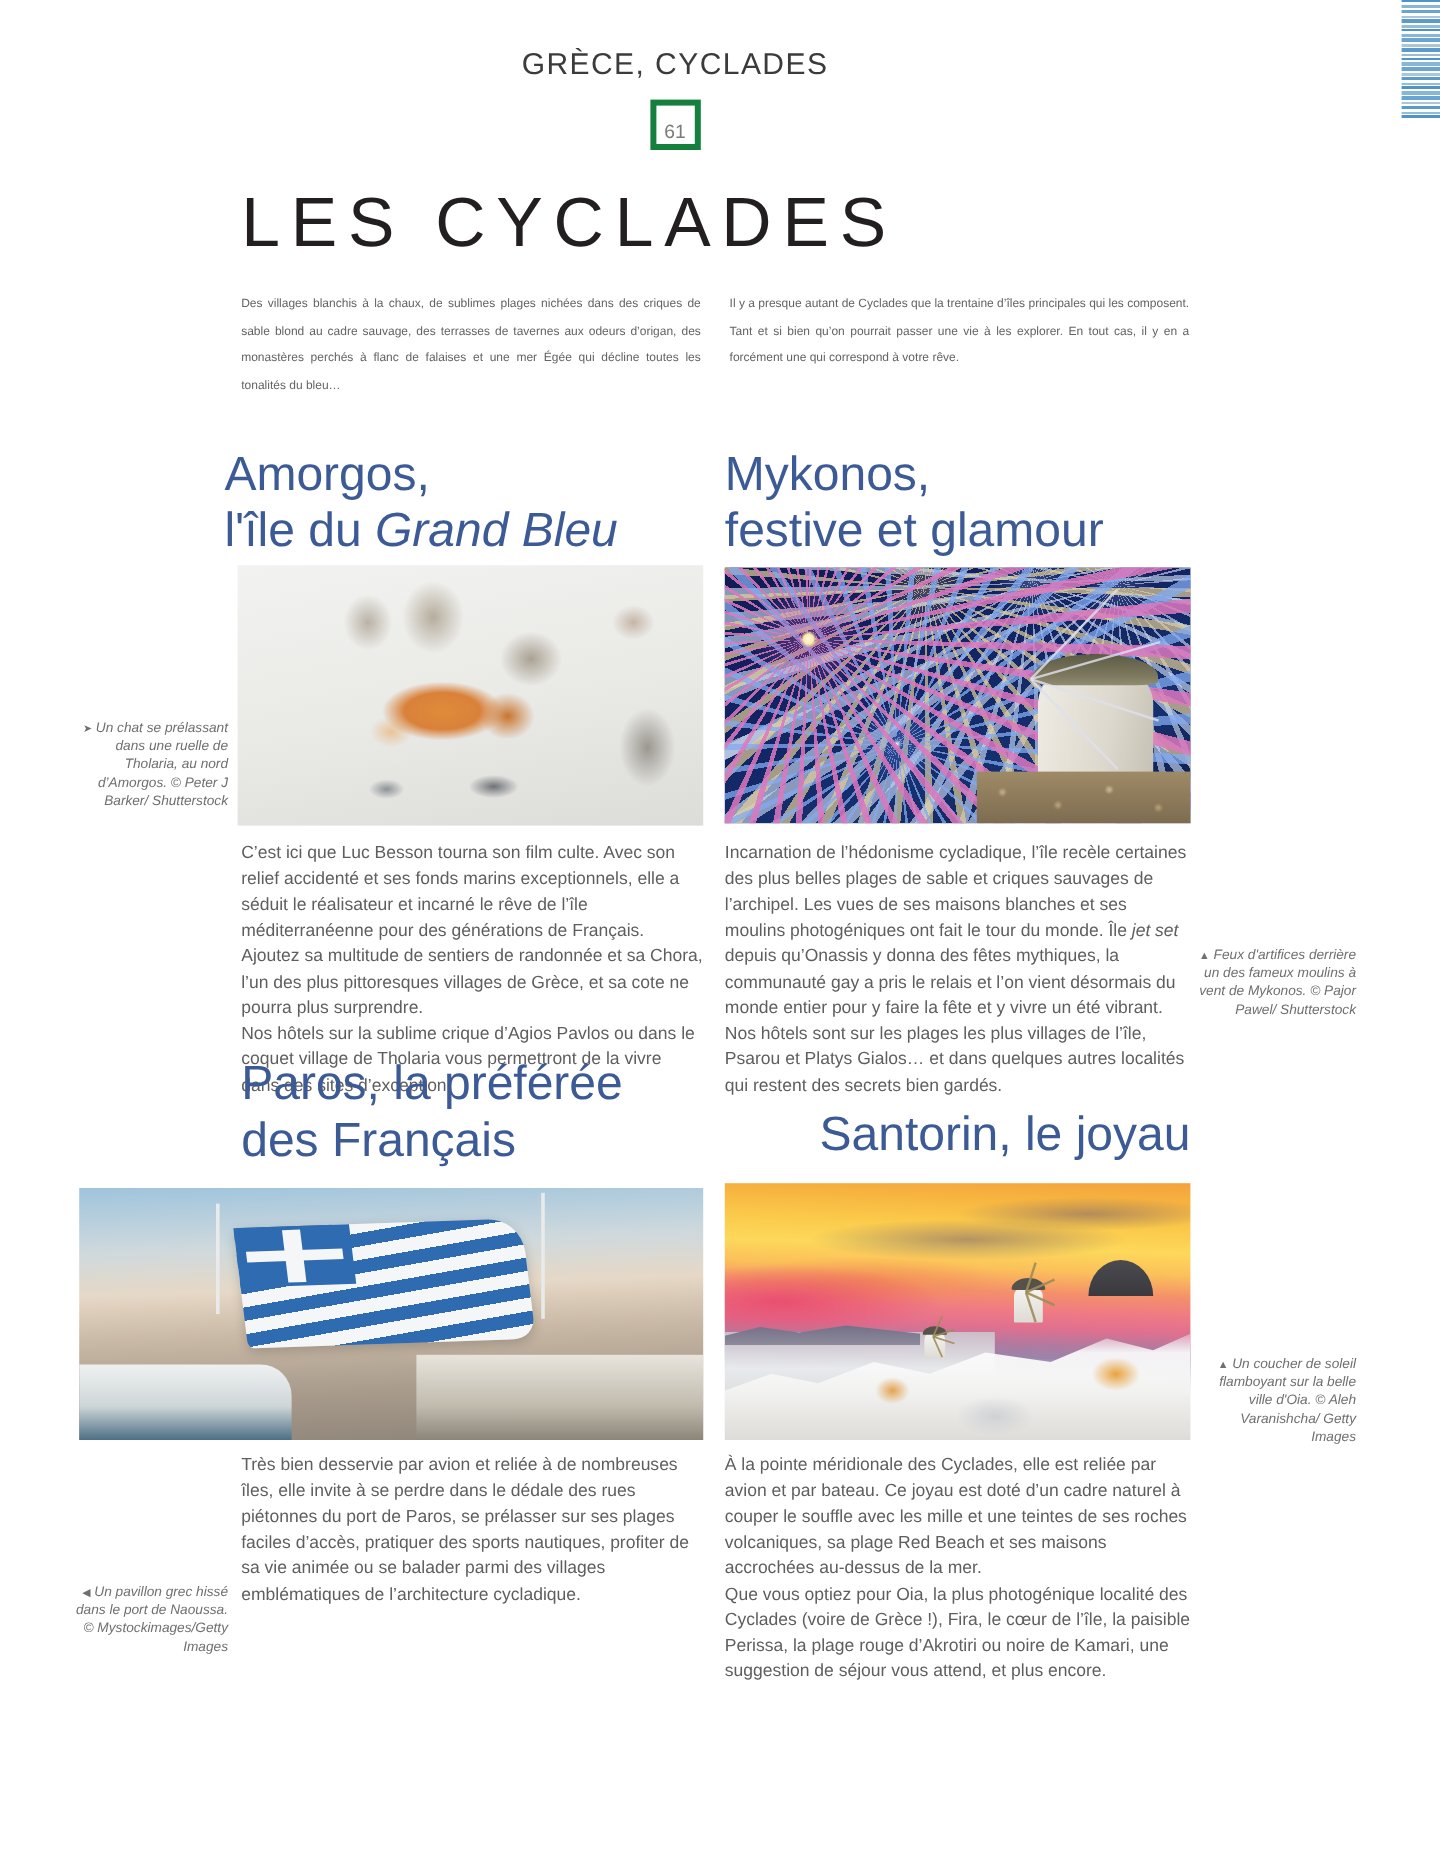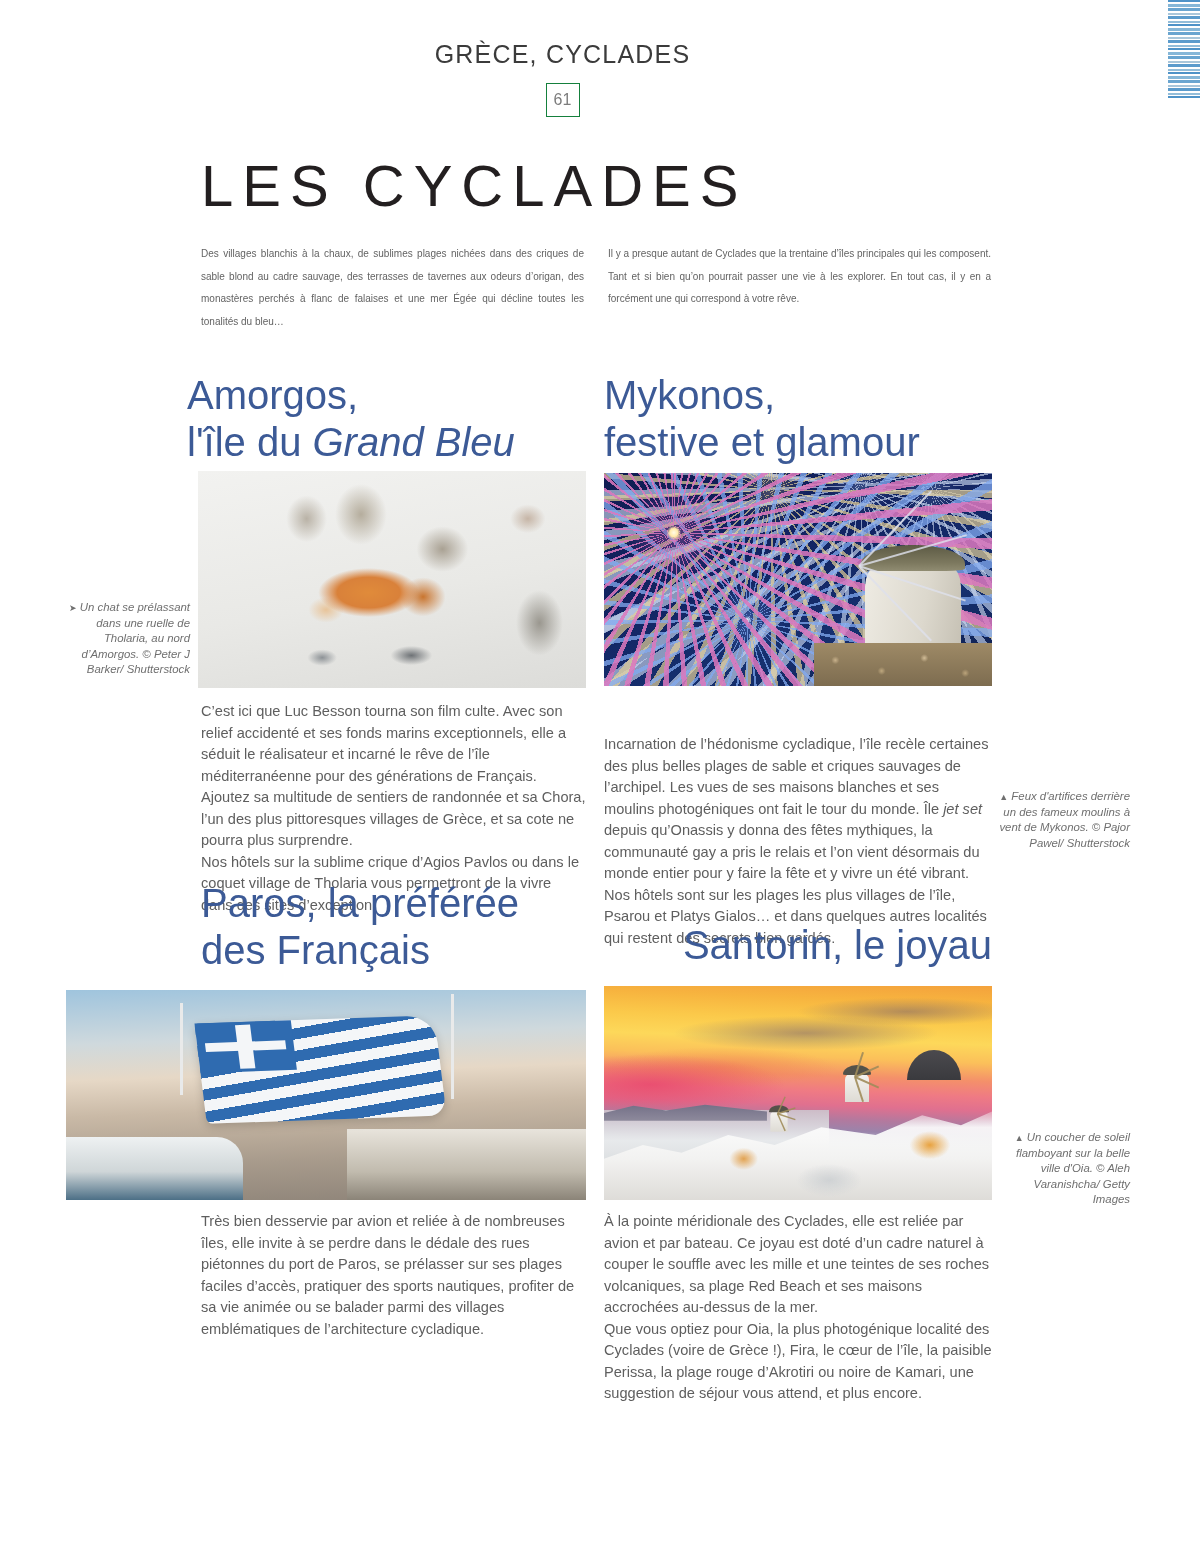--- a/index.html
+++ b/index.html
@@ -34,23 +34,23 @@
   .header-title {
     font-size: 25px;
     letter-spacing: 1.2px;
     color: #3b3b3b;
     font-weight: 400;
     white-space: nowrap;
   }
   .page-number-box {
     width: 32px;
     height: 32px;
-    border: 1px solid #15803d;
+    border: 5px solid #15803d;
     display: flex;
-    align-items: center;
+    align-items: flex-end;
     justify-content: center;
     font-size: 16px;
     color: #7c7c7c;
   }
   .stripes {
     position: absolute;
     top: 0;
     left: 1168px;
     width: 32px;
     height: 100px;
@@ -390,40 +390,44 @@
       <div class="fw-blade" style="left:-6px; top:14px; width:104px; transform:rotate(-46deg);"></div>
     </div>
     <div class="fw-wall"></div>
   </div>
 
   <div class="abs caption" style="left:995px; top:789px; width:135px; text-align:right;">
     <span class="marker">▲</span>
     <span>Feux d'artifices derrière un des fameux moulins à vent de Mykonos. © Pajor Pawel/ Shutterstock</span>
   </div>
 
-  <div class="abs body-text" style="left:604px; top:734px; width:388px;">
+  <div class="abs body-text" style="left:604px; top:701px; width:388px;">
     <p><span>Incarnation de l’hédonisme cycladique, l’île recèle certaines des plus belles plages de sable et criques sauvages de l’archipel. Les vues de ses maisons blanches et ses moulins photogéniques ont fait le tour du monde. Île </span><em>jet set</em><span> depuis qu’Onassis y donna des fêtes mythiques, la communauté gay a pris le relais et l’on vient désormais du monde entier pour y faire la fête et y vivre un été vibrant.</span></p>
     <p>Nos hôtels sont sur les plages les plus villages de l’île, Psarou et Platys Gialos… et dans quelques autres localités qui restent des secrets bien gardés.</p>
   </div>
 
   <div class="abs blue-head" style="left:201px; top:880px; width:390px;">
     <div>Paros, la préférée</div>
     <div>des Français</div>
   </div>
 
   <div class="photo photo-flag" style="left:66px; top:990px; width:520px; height:210px;">
     <div class="boat-hull"></div>
     <div class="boat-hull2"></div>
     <div class="mast" style="left:22%; top:6%; height:44%;"></div>
     <div class="mast" style="left:74%; top:2%; height:50%;"></div>
     <div class="flag-shape">
       <div class="flag-canton"></div>
     </div>
   </div>
 
+  <div class="abs caption" style="left:60px; top:1320px; width:130px; text-align:right;">
+    <span class="marker">◀</span>
+    <span>Un pavillon grec hissé dans le port de Naoussa. © Mystockimages/Getty Images</span>
+  </div>
 
   <div class="abs body-text" style="left:201px; top:1211px; width:385px;">
     <p>Très bien desservie par avion et reliée à de nombreuses îles, elle invite à se perdre dans le dédale des rues piétonnes du port de Paros, se prélasser sur ses plages faciles d’accès, pratiquer des sports nautiques, profiter de sa vie animée ou se balader parmi des villages emblématiques de l’architecture cycladique.</p>
   </div>
 
   <div class="abs blue-head" style="left:604px; top:922px; width:388px; text-align:right;">
     <div>Santorin, le joyau</div>
   </div>
 
   <div class="photo photo-santorini" style="left:604px; top:986px; width:388px; height:214px;">

